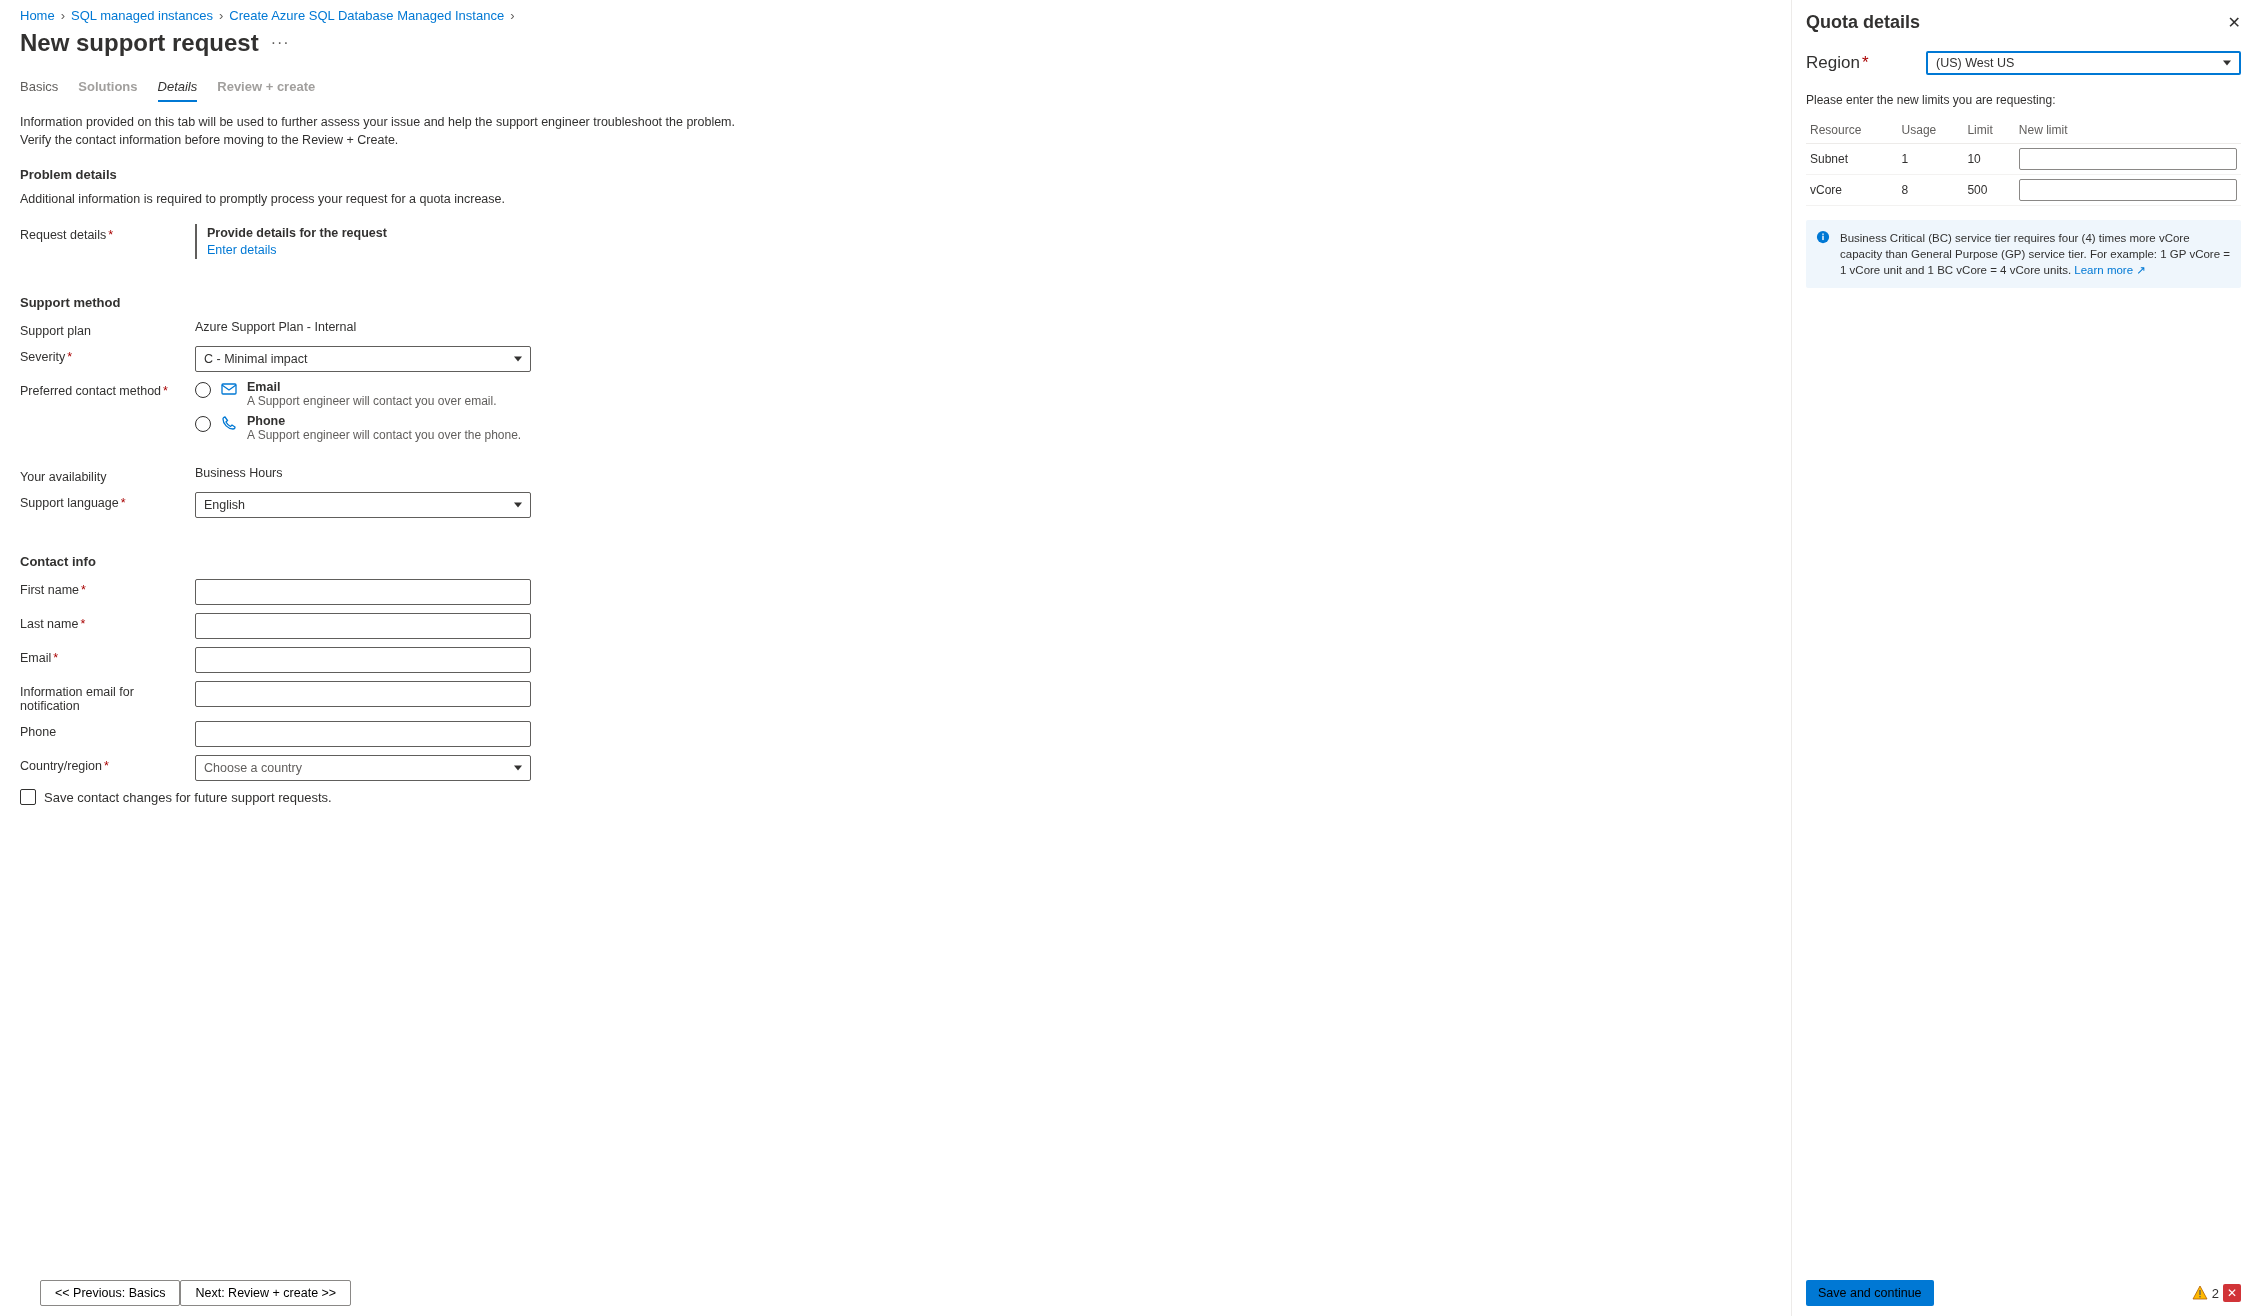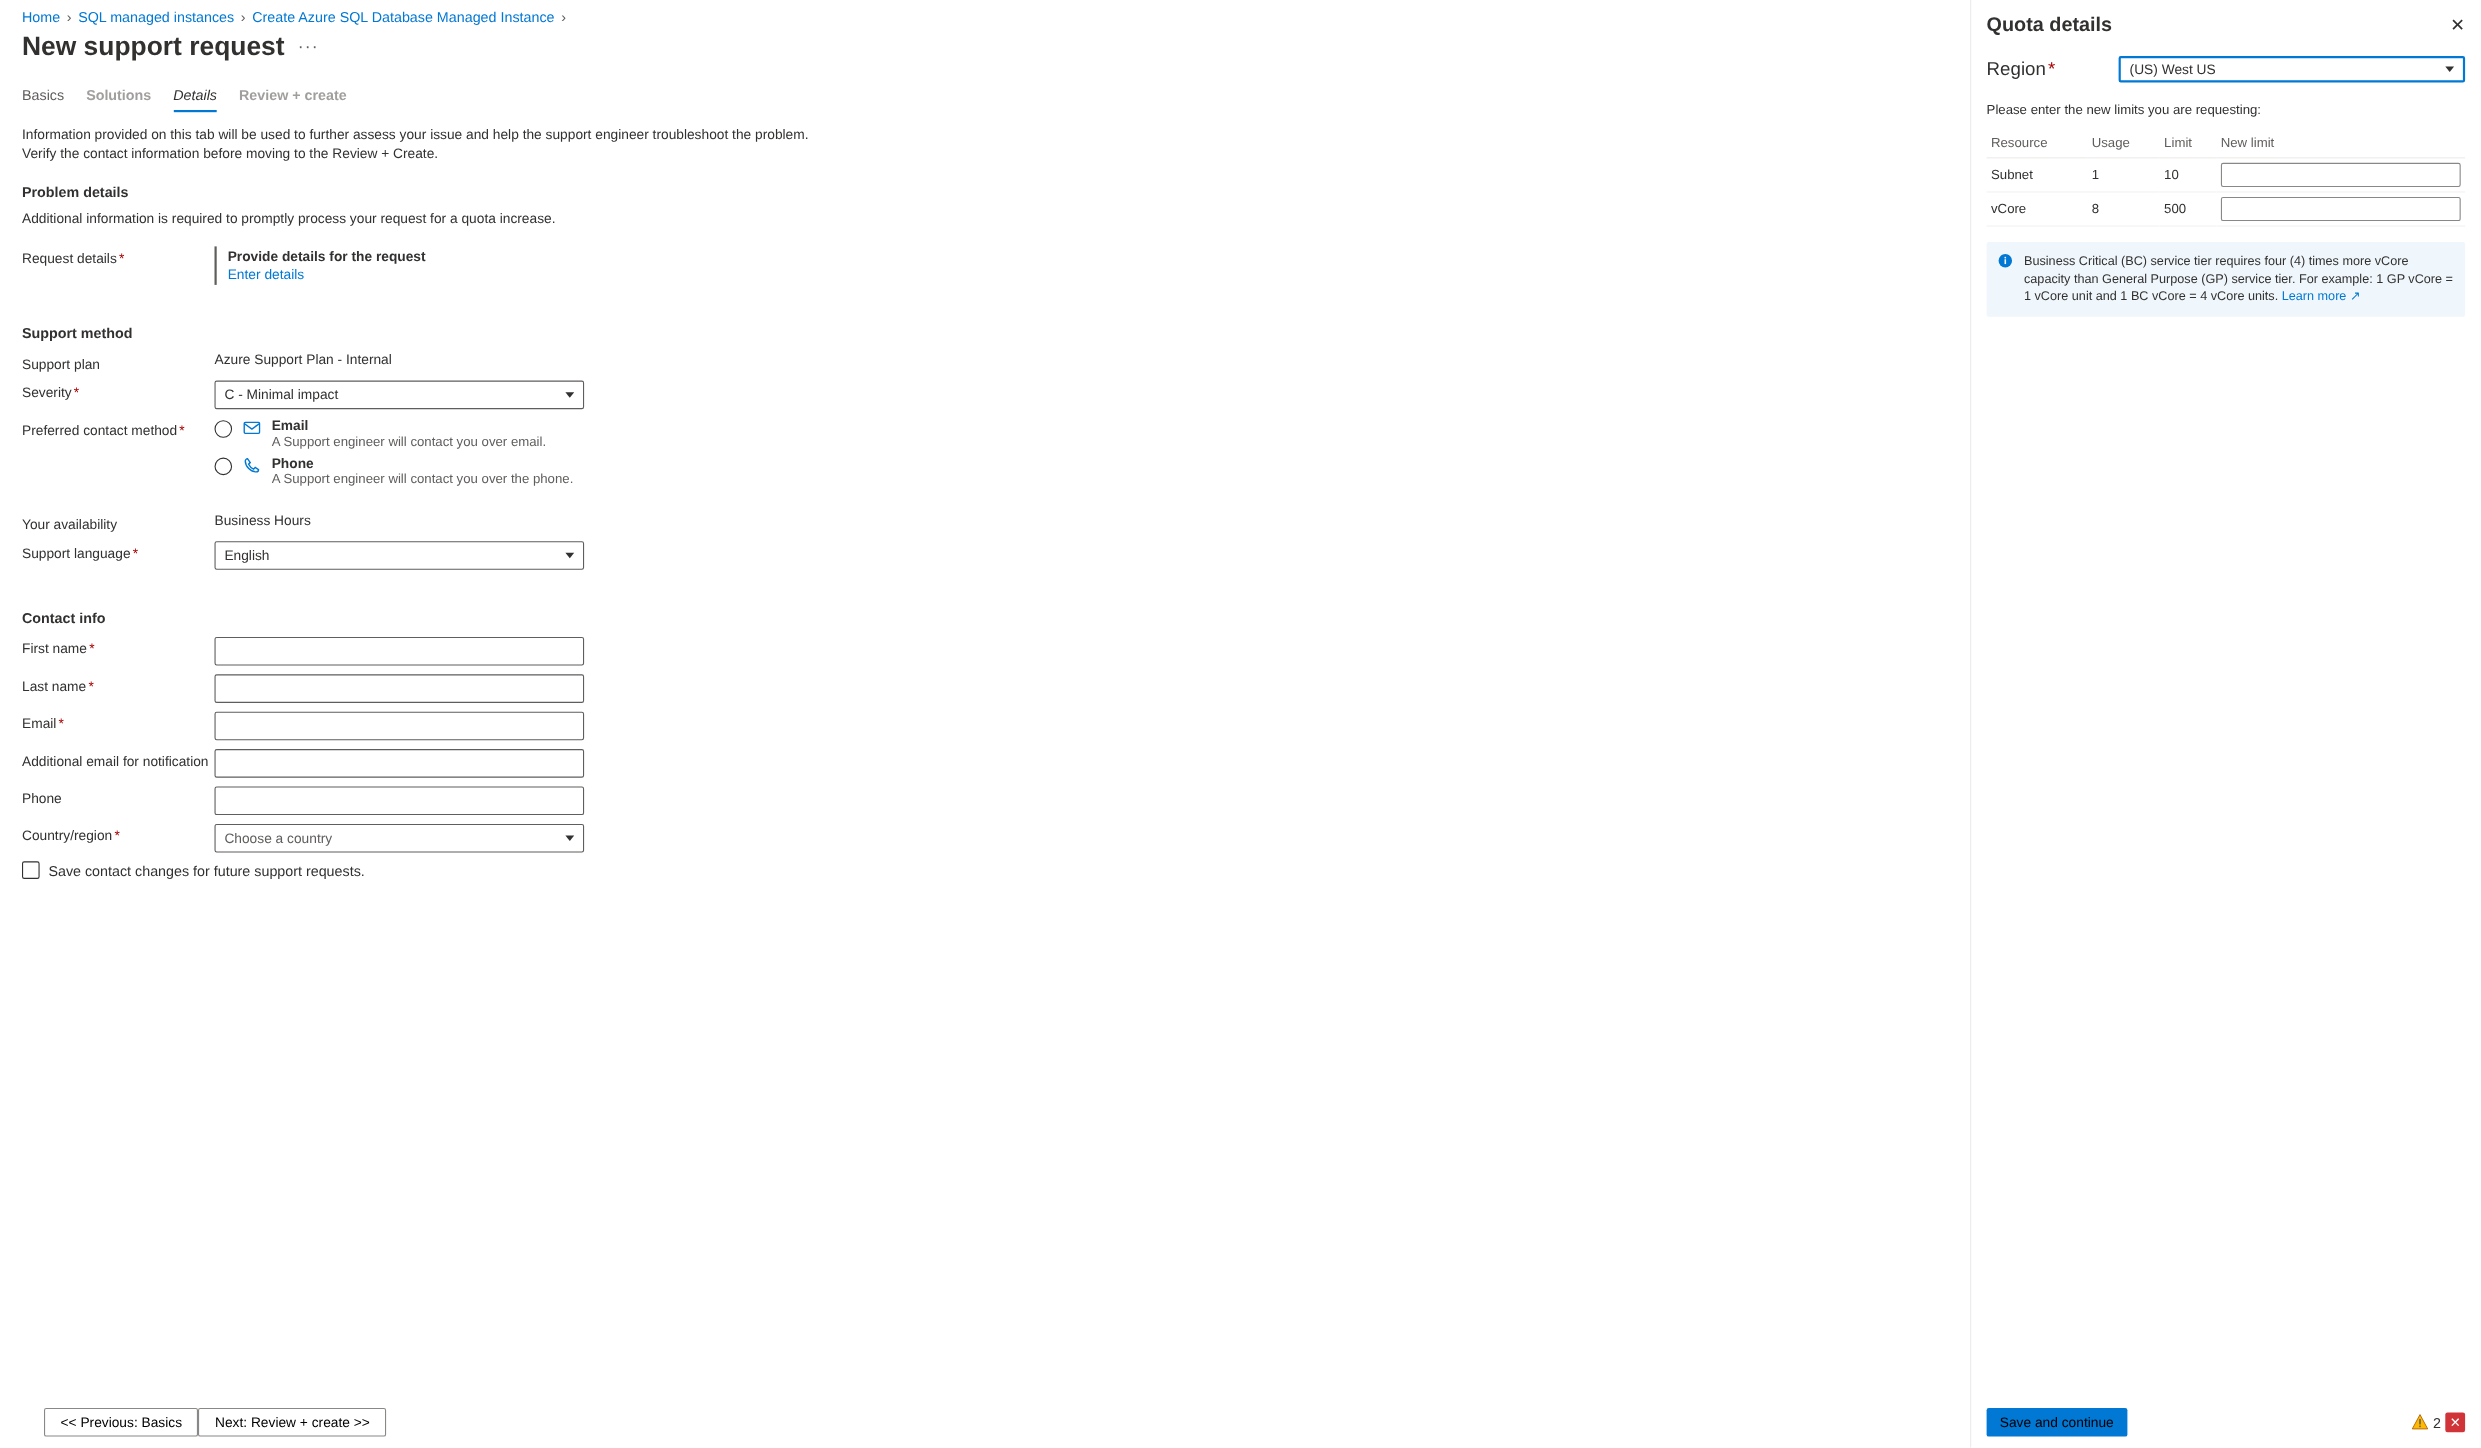--- a/index.html
+++ b/index.html
@@ -180,21 +180,21 @@
           <input class="text-input" style="">
         </div>
     </div>
     <div class="form-row">
       <div class="label"><span>Email</span><span class="req">*</span></div>
       <div class="control">
           <input class="text-input" style="">
         </div>
     </div>
     <div class="form-row">
-      <div class="label">Additional email for notification</div>
+      <div class="label">Information email for notification</div>
       <div class="control">
           <input class="text-input" style="">
         </div>
     </div>
     <div class="form-row">
       <div class="label">Phone</div>
       <div class="control">
           <input class="text-input" style="">
         </div>
     </div>

